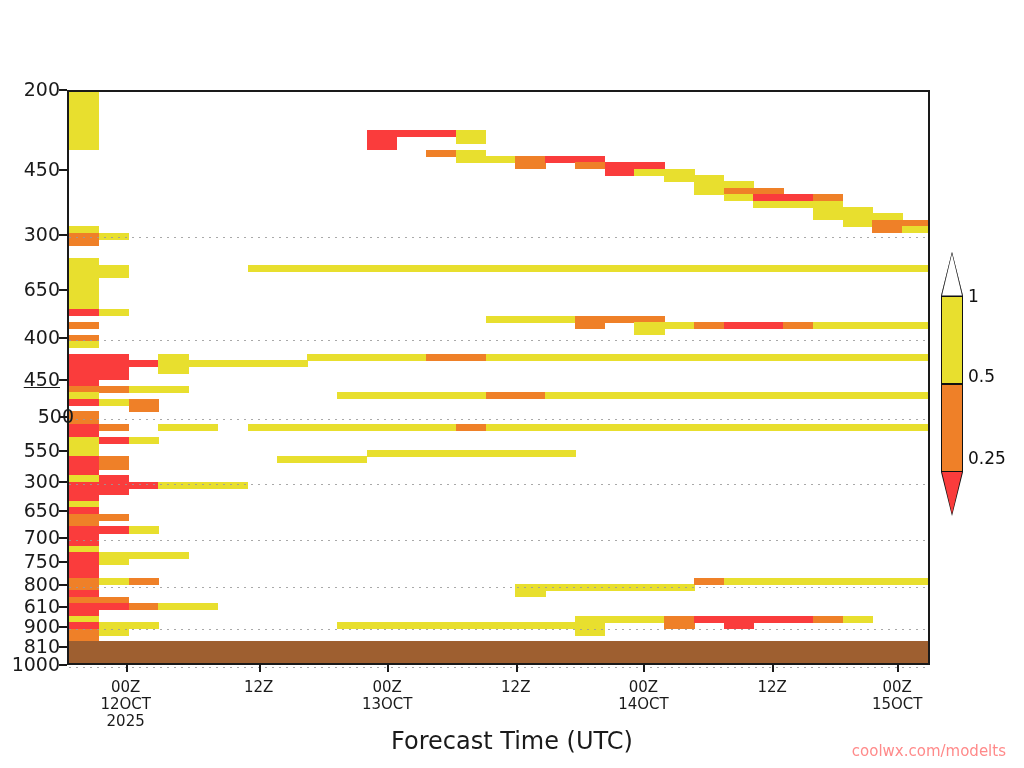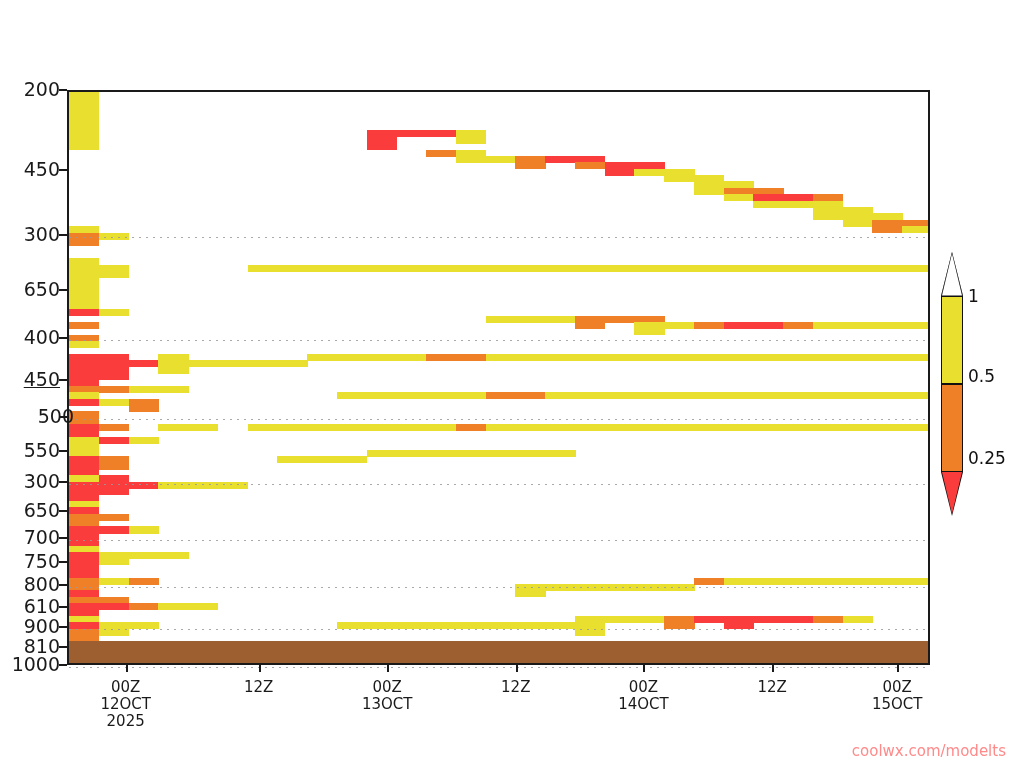--- a/index.html
+++ b/index.html
@@ -421,20 +421,21 @@
       <div class="xtk" style="left: 712.071px; top: 679px;">
         <div>12Z</div>
       </div>
       <div class="xtkm" style="left: 897.206px; top: 665px;"></div>
       <div class="xtk" style="left: 837.206px; top: 679px;">
         <div>00Z</div>
         <div>15OCT</div>
       </div>
     </div>
 
+  <div class="xlab">Forecast Time (UTC)</div>
   <div class="credit">coolwx.com/modelts</div>
 
   <div id="cbar">
       <div class="cap" style="top: -44px; border-bottom: 44px solid rgb(255, 255, 255); filter: drop-shadow(rgb(17, 17, 17) 0px 0px 0px);"></div>
       <div style="position: absolute; left: 0px; top: -44px; width: 22px; height: 44px; clip-path: polygon(50% 0px, 100% 100%, 0px 100%); background: rgb(17, 17, 17);">
         <div style="position: absolute; left: 1px; top: 1.6px; width: 20px; height: 42px; clip-path: polygon(50% 0px, 100% 100%, 0px 100%); background: rgb(255, 255, 255);"></div>
       </div>
       <div class="seg" style="top: 0px; height: 88px; background: rgb(232, 223, 46);"></div>
       <div class="seg" style="top: 88px; height: 88px; background: rgb(239, 128, 40);"></div>
       <div style="position: absolute; left: 0px; top: 176px; width: 22px; height: 44px; clip-path: polygon(0px 0px, 100% 0px, 50% 100%); background: rgb(17, 17, 17);">

